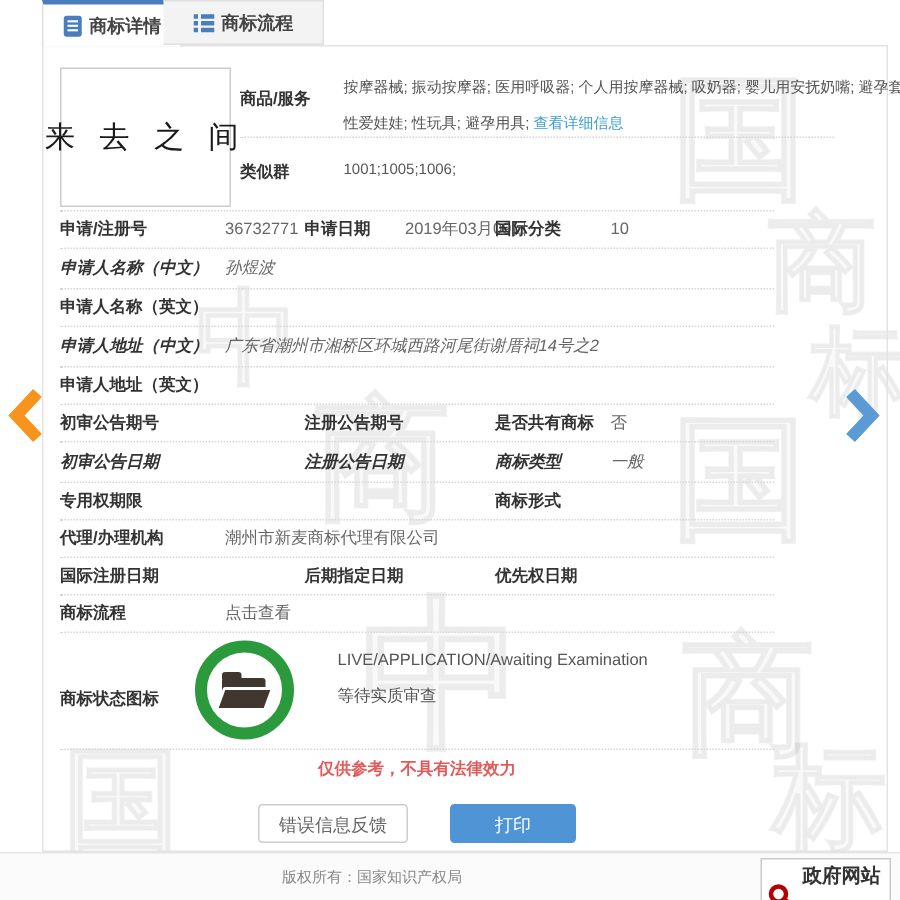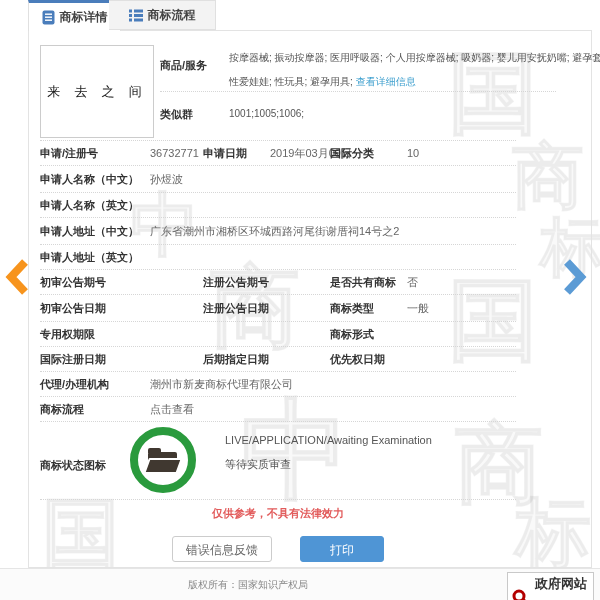--- a/index.html
+++ b/index.html
@@ -15,30 +15,30 @@
   .tab.active{left:0;width:93px;height:31px;background:#fff;border:1px solid #e0e0e0;
        border-top:3px solid #4a7dbb;border-bottom:none;}
   .tab.inactive{left:81px;width:107px;height:30px;background:#f3f3f3;
        border:1px solid #e0e0e0;border-left:none;}
   
   .panel{position:absolute;left:28px;top:30px;width:564px;height:538px;
        border:1px solid #e3e3e3;box-sizing:border-box;background:transparent;}
   
   .markbox{position:absolute;left:40px;top:45px;width:114px;height:93px;border:1px solid #ccc;
        background:#fff;display:flex;align-items:center;justify-content:center;box-sizing:border-box;}
-  .marktext{font-family:"DejaVu Serif","Liberation Serif",serif;font-size:13px;color:#1a1a1a;
+  .marktext{font-family:"DejaVu Serif","Liberation Serif",serif;font-size:20px;color:#1a1a1a;
        letter-spacing:5px;white-space:nowrap;}
   .toplbl{position:absolute;font-size:11px;font-weight:bold;color:#333;white-space:nowrap;}
   .topval{position:absolute;font-size:10px;color:#555;white-space:nowrap;}
   .dotline{position:absolute;border-bottom:1px dotted #d6d6d6;height:0;}
   .link{color:#3d9fce;cursor:pointer;}
   
   .tbl{position:absolute;left:40px;top:140px;width:476px;border-top:1px dotted #d6d6d6;font-size:11px;}
   .trow{position:relative;border-bottom:1px dotted #d6d6d6;height:24px;line-height:24px;}
-  .trow.tall{height:26px;line-height:26px;}
+  .trow.tall{height:26px;line-height:26px;font-style:italic;}
   .lbl{position:absolute;font-weight:bold;color:#333;white-space:nowrap;}
   .val{position:absolute;color:#666;white-space:nowrap;}
   .c1l{left:0;} .c1v{left:90px;margin-left:20px;} .c2l{left:163px;} .c2v{left:230px;} .c3l{left:290px;} .c3v{left:367px;}
   
   .statusrow{position:relative;height:77px;border-bottom:1px dotted #d6d6d6;}
   .statuslbl{position:absolute;left:0;top:36px;font-weight:bold;color:#333;}
   .ring{position:absolute;left:90px;top:5px;width:66px;height:66px;box-sizing:border-box;
         border:8px solid #2a9a3d;border-radius:50%;background:#fff;
         display:flex;align-items:center;justify-content:center;}
   .folder{position:relative;width:36px;height:27px;margin-top:3px;}
@@ -173,28 +173,28 @@
       <span class="lbl c3l">商标类型</span>
       <span class="val c3v">一般</span>
     </div>
 
     <div class="trow">
       <span class="lbl c1l">专用权期限</span>
       <span class="lbl c3l">商标形式</span>
     </div>
 
     <div class="trow">
+      <span class="lbl c1l">代理/办理机构</span>
+      <span class="val c1v">潮州市新麦商标代理有限公司</span>
+    </div>
+
+    <div class="trow">
       <span class="lbl c1l">国际注册日期</span>
       <span class="lbl c2l">后期指定日期</span>
       <span class="lbl c3l">优先权日期</span>
-    </div>
-
-    <div class="trow">
-      <span class="lbl c1l">代理/办理机构</span>
-      <span class="val c1v">潮州市新麦商标代理有限公司</span>
     </div>
 
     <div class="trow">
       <span class="lbl c1l">商标流程</span>
       <span class="val c1v link">点击查看</span>
     </div>
 
     <div class="statusrow">
       <span class="statuslbl">商标状态图标</span>
       <div class="ring">

